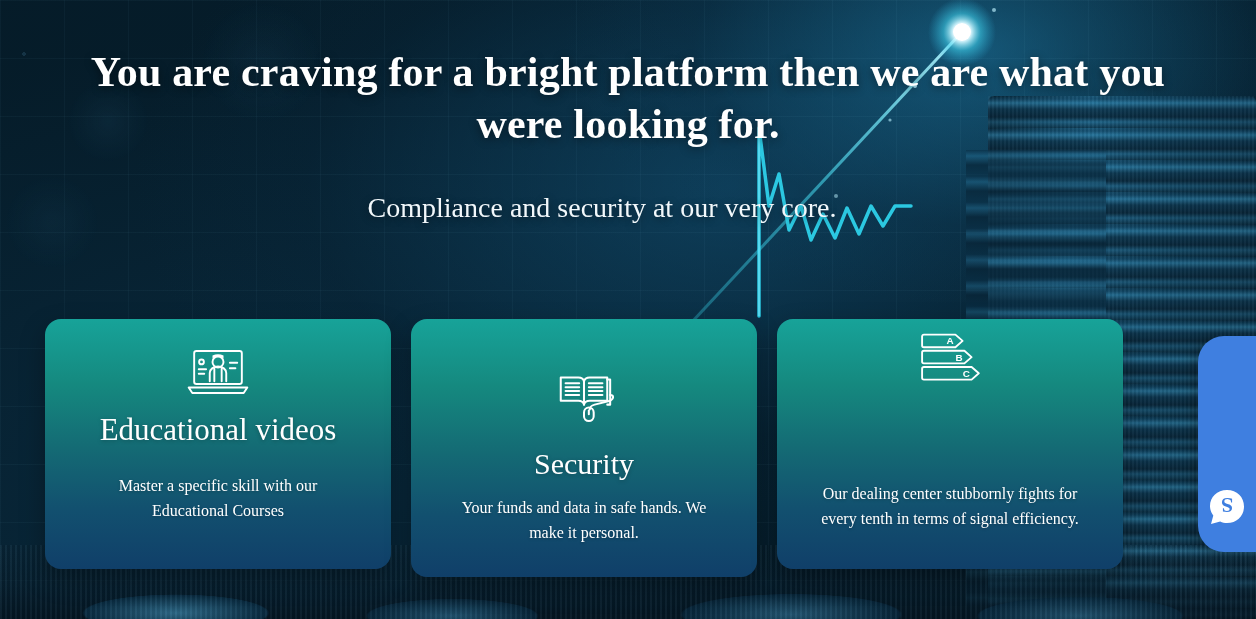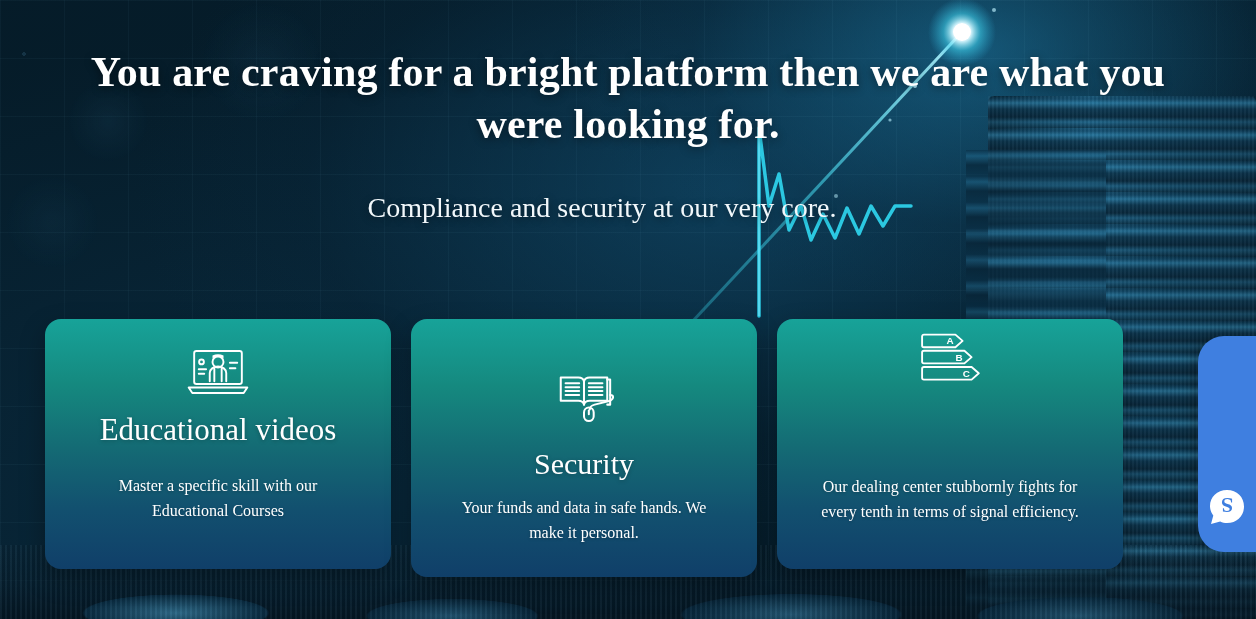--- a/index.html
+++ b/index.html
@@ -159,21 +159,21 @@
   .card-desc {
     font-size:16px;
     line-height:25px;
     margin-top:auto;
     margin-bottom:6px;
     max-width:270px;
     text-shadow:0 1px 3px rgba(0,0,0,0.25);
   }
   .card.c1 .card-desc { margin-bottom:14px; }
   .card.c2 .card-desc { margin-bottom:28px; }
-  .card.c3 .card-desc { margin-bottom:27px; }
+  .card.c3 .card-desc { margin-bottom:20px; }
 
   
   .chat-widget {
     position:absolute; right:0; top:336px;
     width:58px; height:216px;
     background:#3f7fe0;
     border-radius:26px 0 0 26px;
     box-shadow:-3px 0 14px rgba(0,0,0,0.25);
     display:flex;
     align-items:flex-end;

